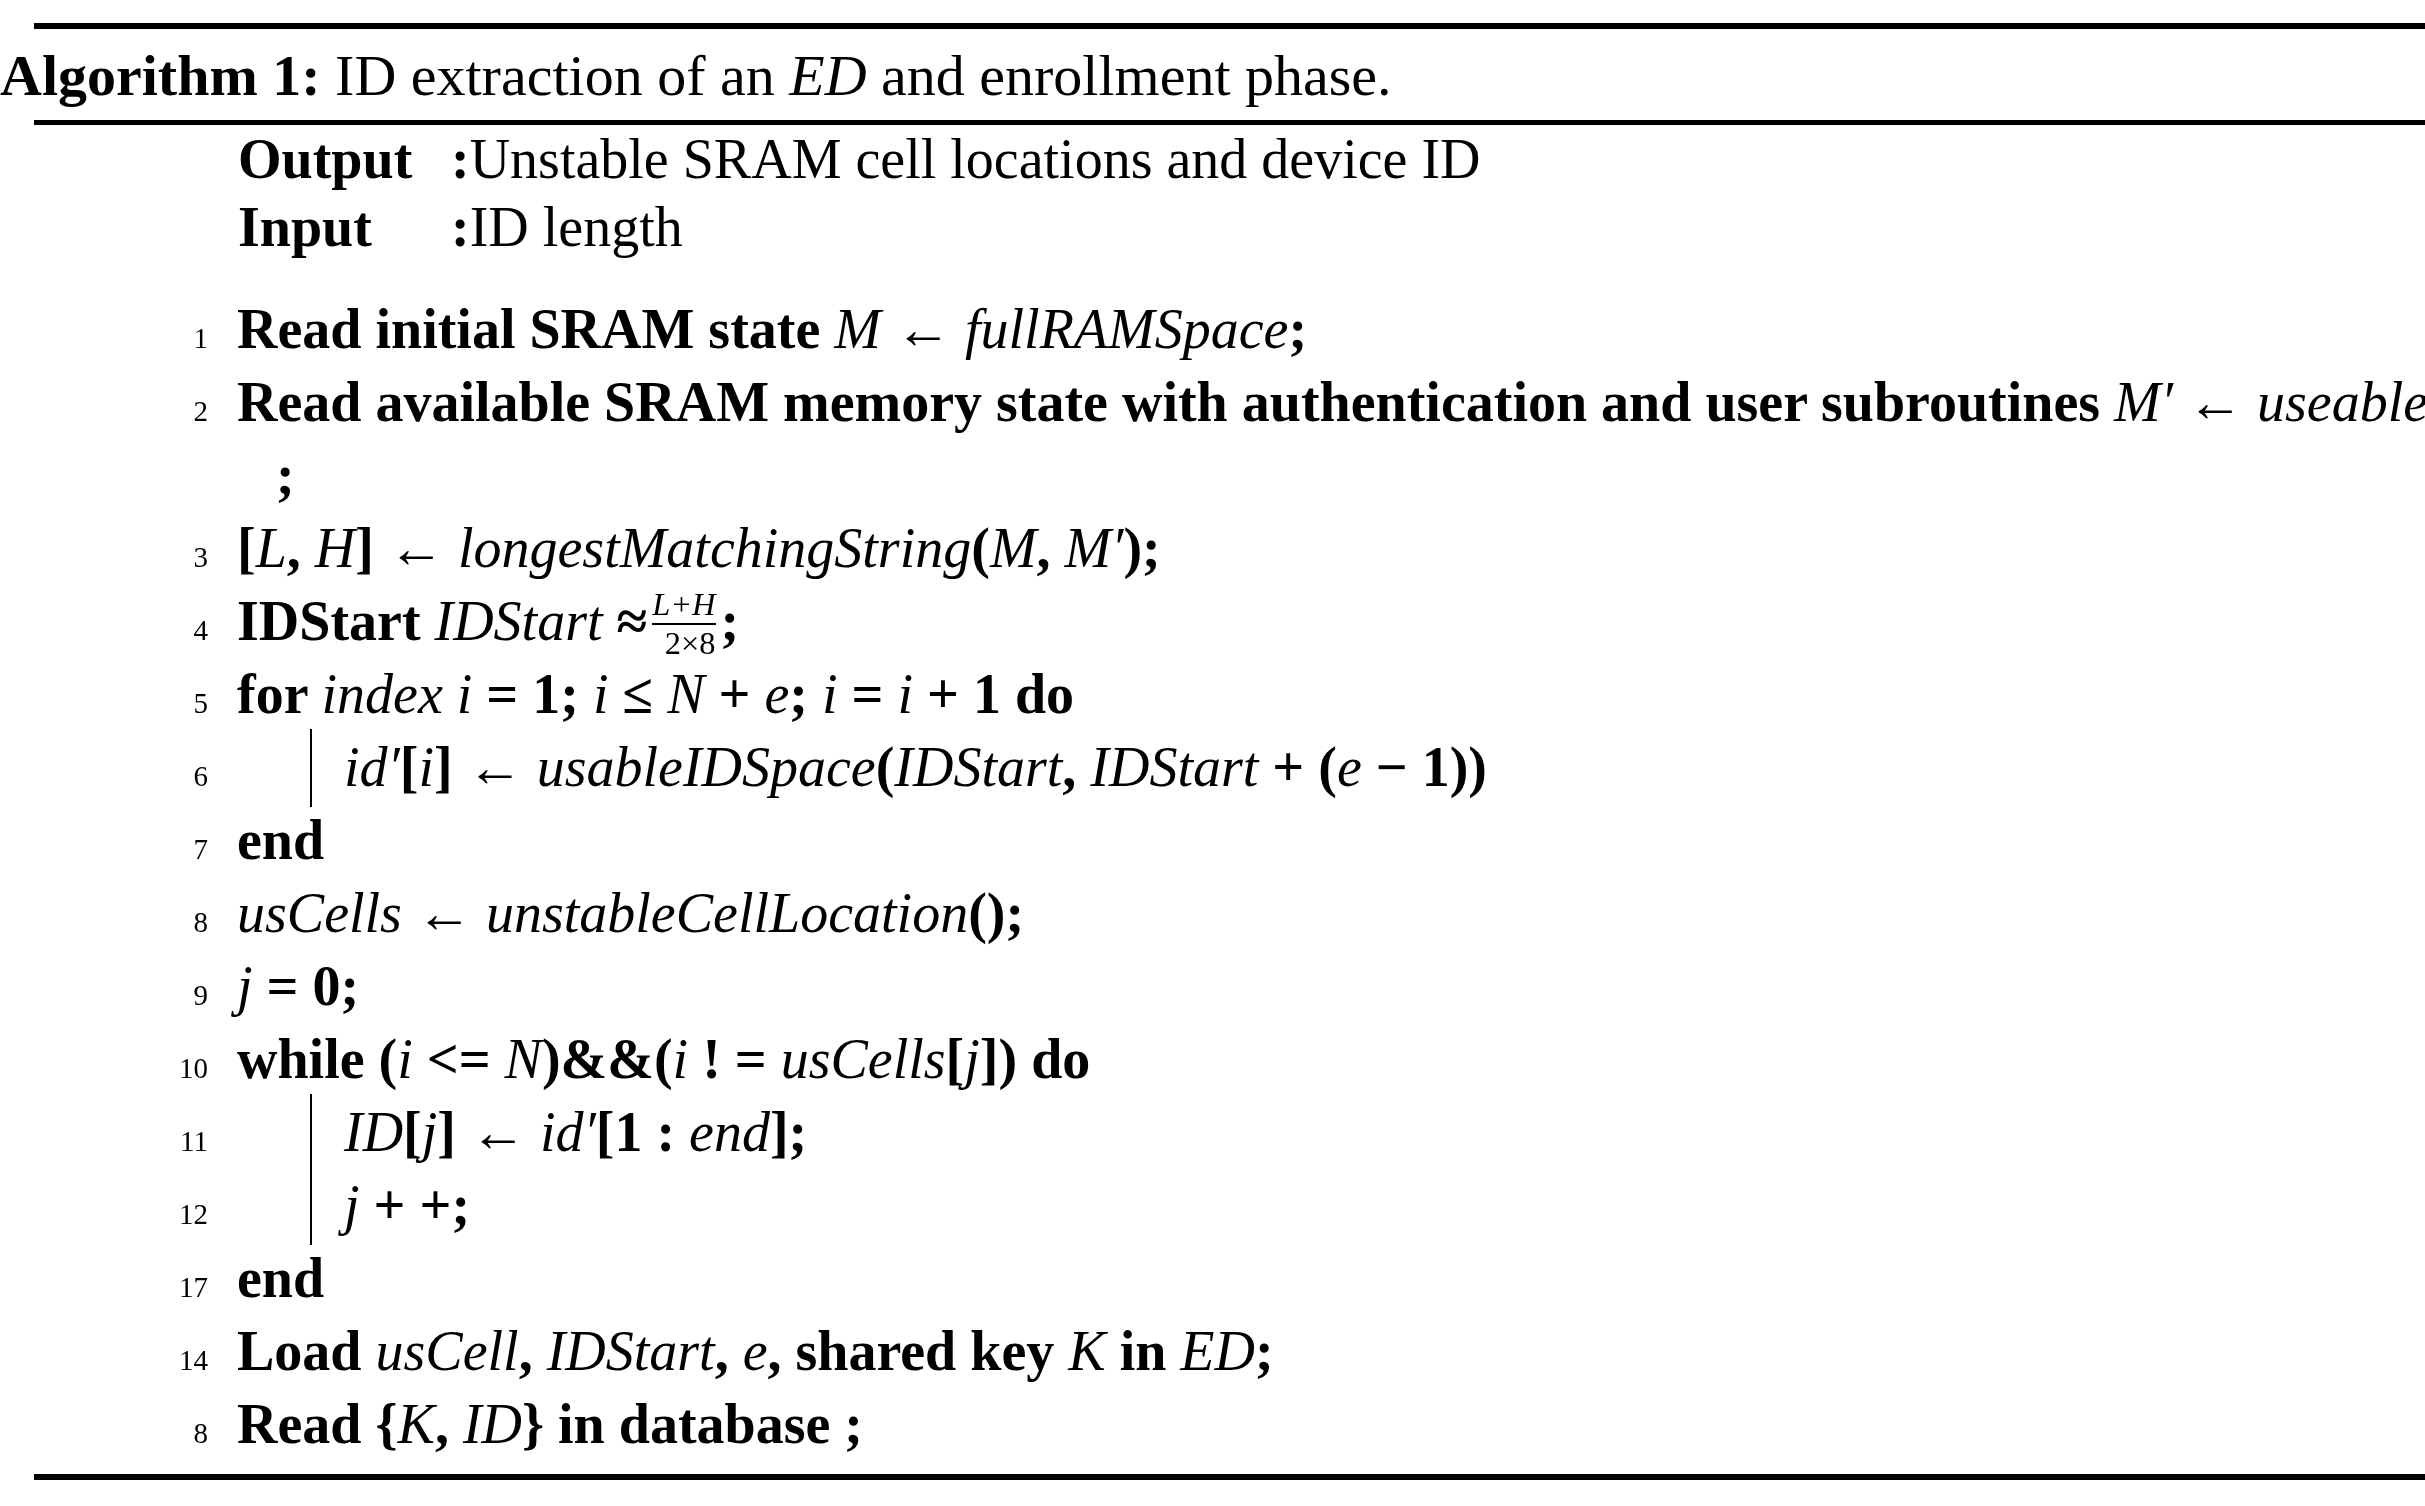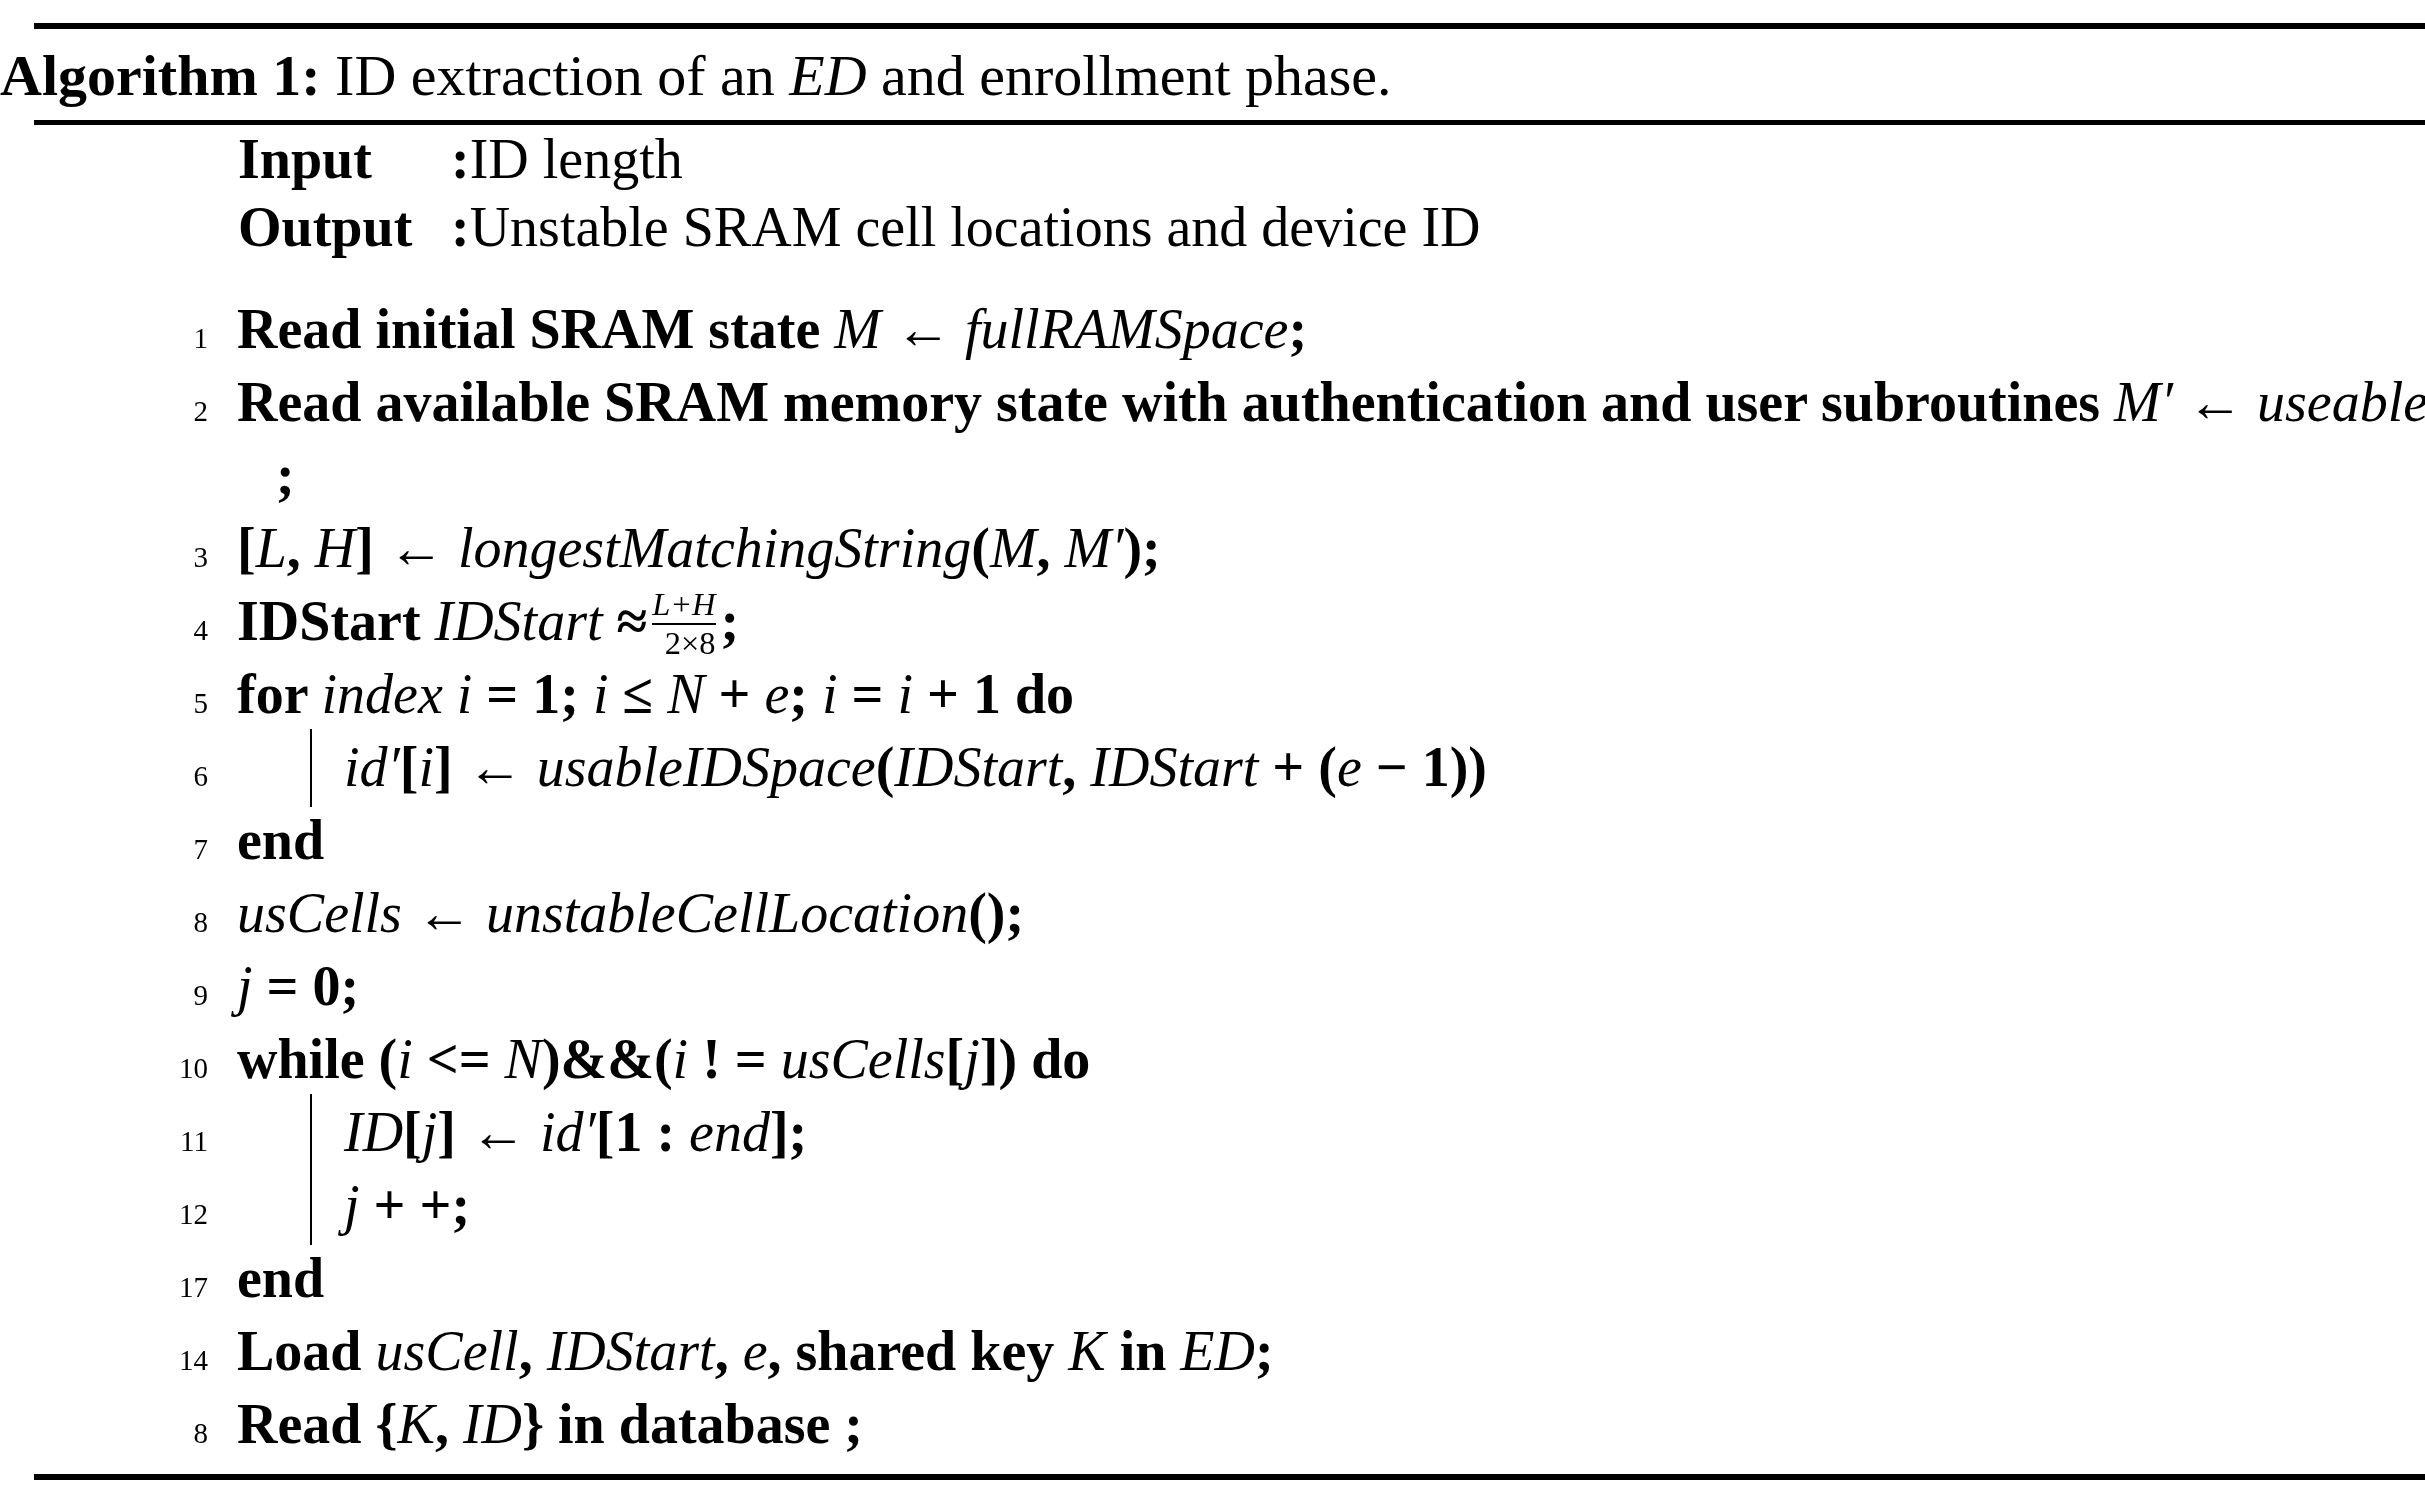--- a/index.html
+++ b/index.html
@@ -107,24 +107,24 @@
   <div class="rule" id="rule-top"></div>
 
   <div id="title">
     <span class="tbold">Algorithm 1:</span><span> ID extraction of an </span><span class="titalic">ED</span><span> and enrollment phase.</span>
   </div>
 
   <div class="rule" id="rule-mid"></div>
 
   <div id="io-header">
     <div class="hline">
-      <span class="hlabel">Input</span><span class="hcolon">:</span><span>ID length</span>
+      <span class="hlabel">Output</span><span class="hcolon">:</span><span>Unstable SRAM cell locations and device ID</span>
     </div>
     <div class="hline">
-      <span class="hlabel">Output</span><span class="hcolon">:</span><span>Unstable SRAM cell locations and device ID</span>
+      <span class="hlabel">Input</span><span class="hcolon">:</span><span>ID length</span>
     </div>
   </div>
 
   <div id="code-lines">
       <div class="cline"><span class="lnum">1</span><span class="ctext"><span class="seg-r">Read initial SRAM state </span><span class="seg-i">M</span><span class="seg-r"> ← </span><span class="seg-i">fullRAMSpace</span><span class="seg-r">;</span></span></div>
       <div class="cline"><span class="lnum">2</span><span class="ctext"><span class="seg-r">Read available SRAM memory state with authentication and user subroutines </span><span class="seg-i">M′</span><span class="seg-r"> ← </span><span class="seg-i">useableIDSpace</span></span></div>
       <div class="cline cont"><span class="lnum"></span><span class="ctext"><span class="seg-r">;</span></span></div>
       <div class="cline"><span class="lnum">3</span><span class="ctext"><span class="seg-r">[</span><span class="seg-i">L</span><span class="seg-r">, </span><span class="seg-i">H</span><span class="seg-r">] ← </span><span class="seg-i">longestMatchingString</span><span class="seg-r">(</span><span class="seg-i">M</span><span class="seg-r">, </span><span class="seg-i">M′</span><span class="seg-r">);</span></span></div>
       <div class="cline"><span class="lnum">4</span><span class="ctext"><span class="seg-r">IDStart </span><span class="seg-i">IDStart</span><span class="seg-r"> ≈</span><span class="frac"><span class="fnum">L+H</span><span class="fbar"></span><span class="fden">2×8</span></span><span class="seg-r">;</span></span></div>
       <div class="cline"><span class="lnum">5</span><span class="ctext"><span class="seg-b">for </span><span class="seg-i">index i</span><span class="seg-r"> = 1; </span><span class="seg-i">i</span><span class="seg-r"> ≤ </span><span class="seg-i">N</span><span class="seg-r"> + </span><span class="seg-i">e</span><span class="seg-r">; </span><span class="seg-i">i</span><span class="seg-r"> = </span><span class="seg-i">i</span><span class="seg-r"> + 1 </span><span class="seg-b">do</span></span></div>

